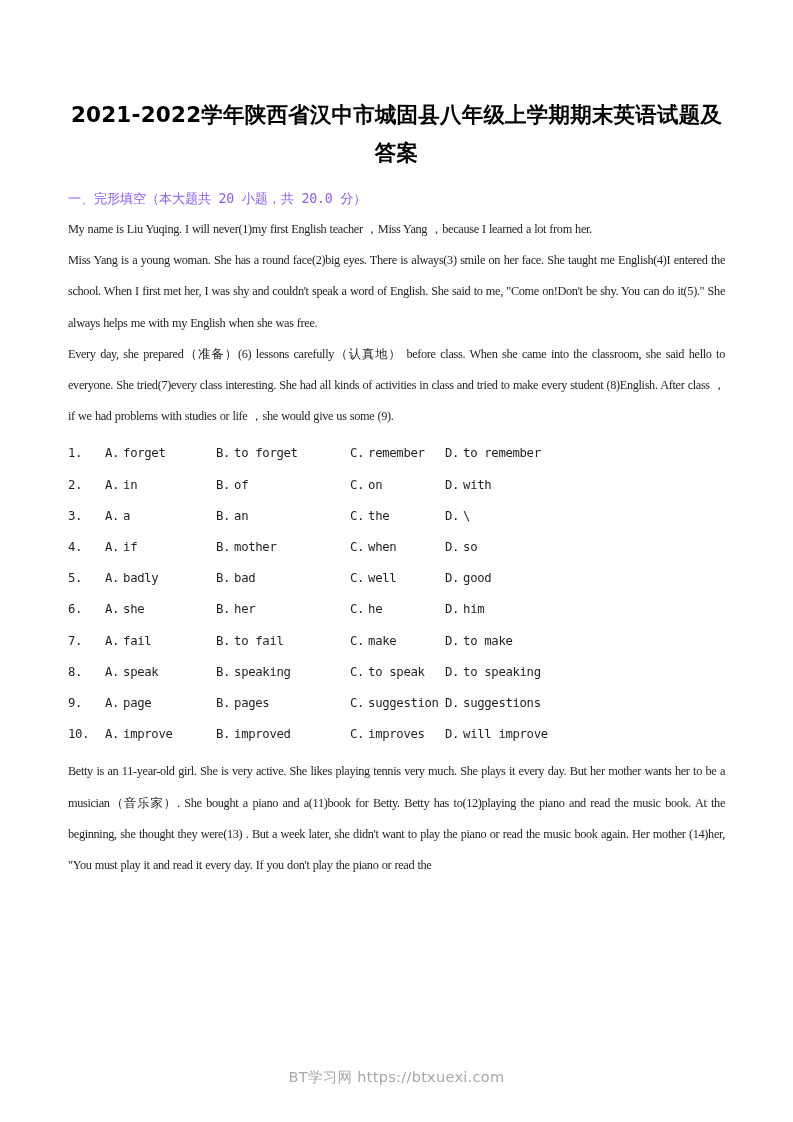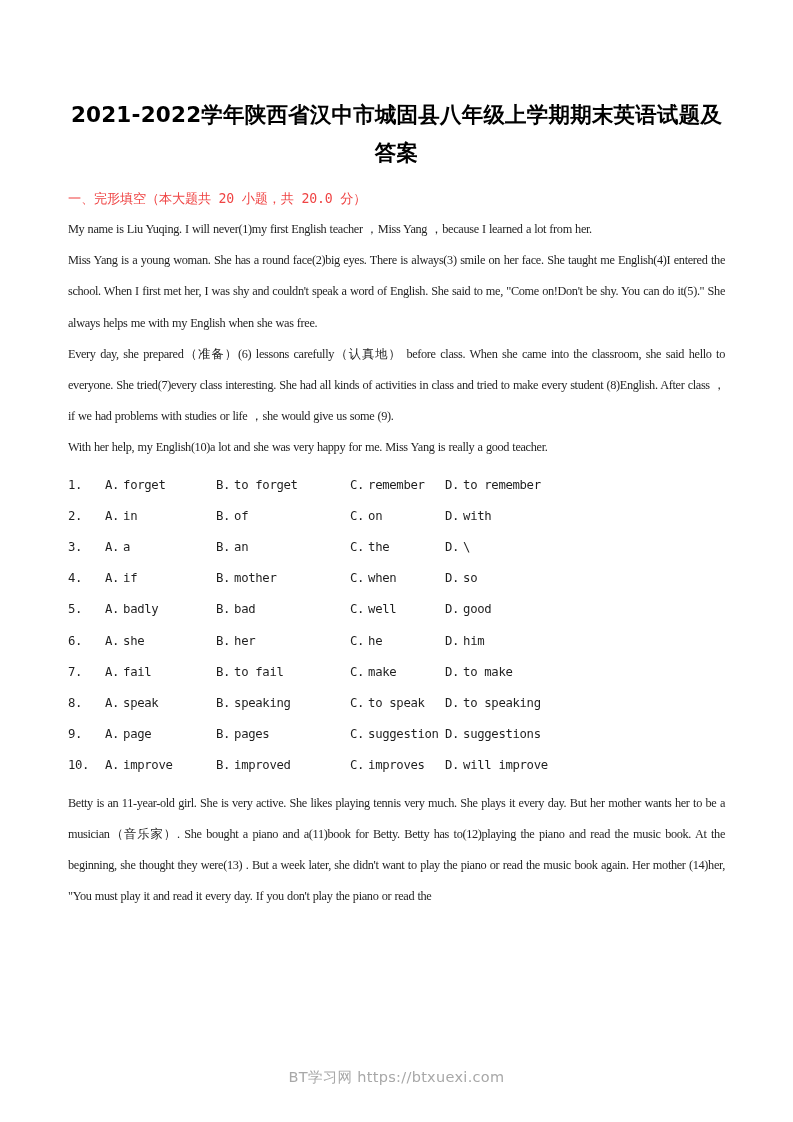--- a/index.html
+++ b/index.html
@@ -40,21 +40,21 @@
     letter-spacing: 0.2px;
     margin: 0 0 14px 0;
     padding: 0 2px;
   }
 
   
   .section-heading {
     font-family: "DejaVu Sans Mono", "Liberation Mono", monospace;
     font-size: 13.2px;
     line-height: 26px;
-    color: #ef4444;
+    color: #8b5cf6;
     margin: 12px 0 2px 0;
     letter-spacing: -0.2px;
   }
 
   
   .body-text {
     font-family: Liberation Serif, serif;
     font-size: 12.3px;
     line-height: 31.2px;
     color: #1f1f1f;
@@ -116,21 +116,20 @@
 <div class="page">
   <div class="content">
 
     <h1 class="doc-title">2021-2022学年陕西省汉中市城固县八年级上学期期末英语试题及答案</h1>
 
     <div class="section-heading">一、完形填空（本大题共 20 小题，共 20.0 分）</div>
 
     <p class="body-text">My name is Liu Yuqing. I will never(1)my first English teacher ，Miss Yang ，because I learned a lot from her.</p>
     <p class="body-text">Miss Yang is a young woman. She has a round face(2)big eyes. There is always(3) smile on her face. She taught me English(4)I entered the school. When I first met her, I was shy and couldn't speak a word of English. She said to me, "Come on!Don't be shy. You can do it(5)." She always helps me with my English when she was free.</p>
     <p class="body-text">Every day, she prepared（准备）(6) lessons carefully（认真地） before class. When she came into the classroom, she said hello to everyone. She tried(7)every class interesting. She had all kinds of activities in class and tried to make every student (8)English. After class ，if we had problems with studies or life ，she would give us some (9).</p>
-    <p class="body-text last-free">With her help, my English(10)a lot and she was very happy for me. Miss Yang is really a good teacher.</p>
 
     <div class="questions">
 
       <div class="q-row">
         <span class="q-num">1.</span>
         <span class="q-opt a"><span class="opt-letter">A.</span><span>forget</span></span>
         <span class="q-opt b"><span class="opt-letter">B.</span><span>to forget</span></span>
         <span class="q-opt c"><span class="opt-letter">C.</span><span>remember</span></span>
         <span class="q-opt d"><span class="opt-letter">D.</span><span>to remember</span></span>
       </div>

